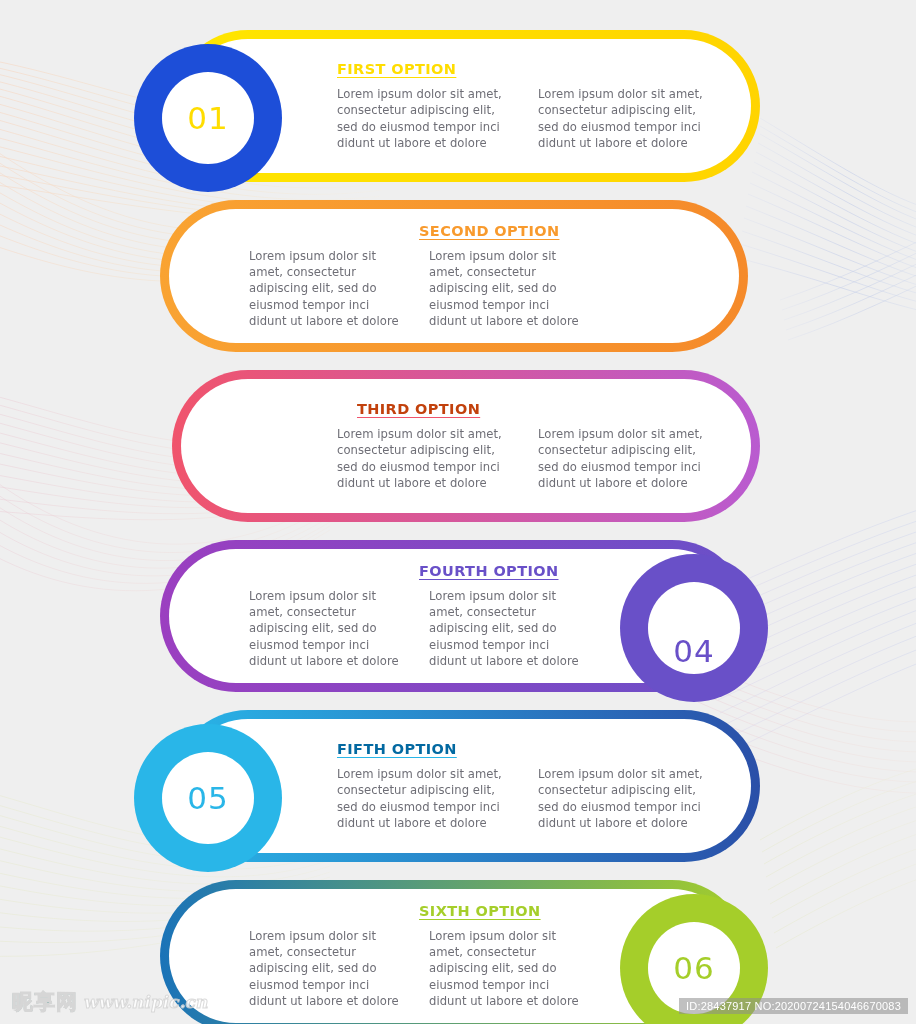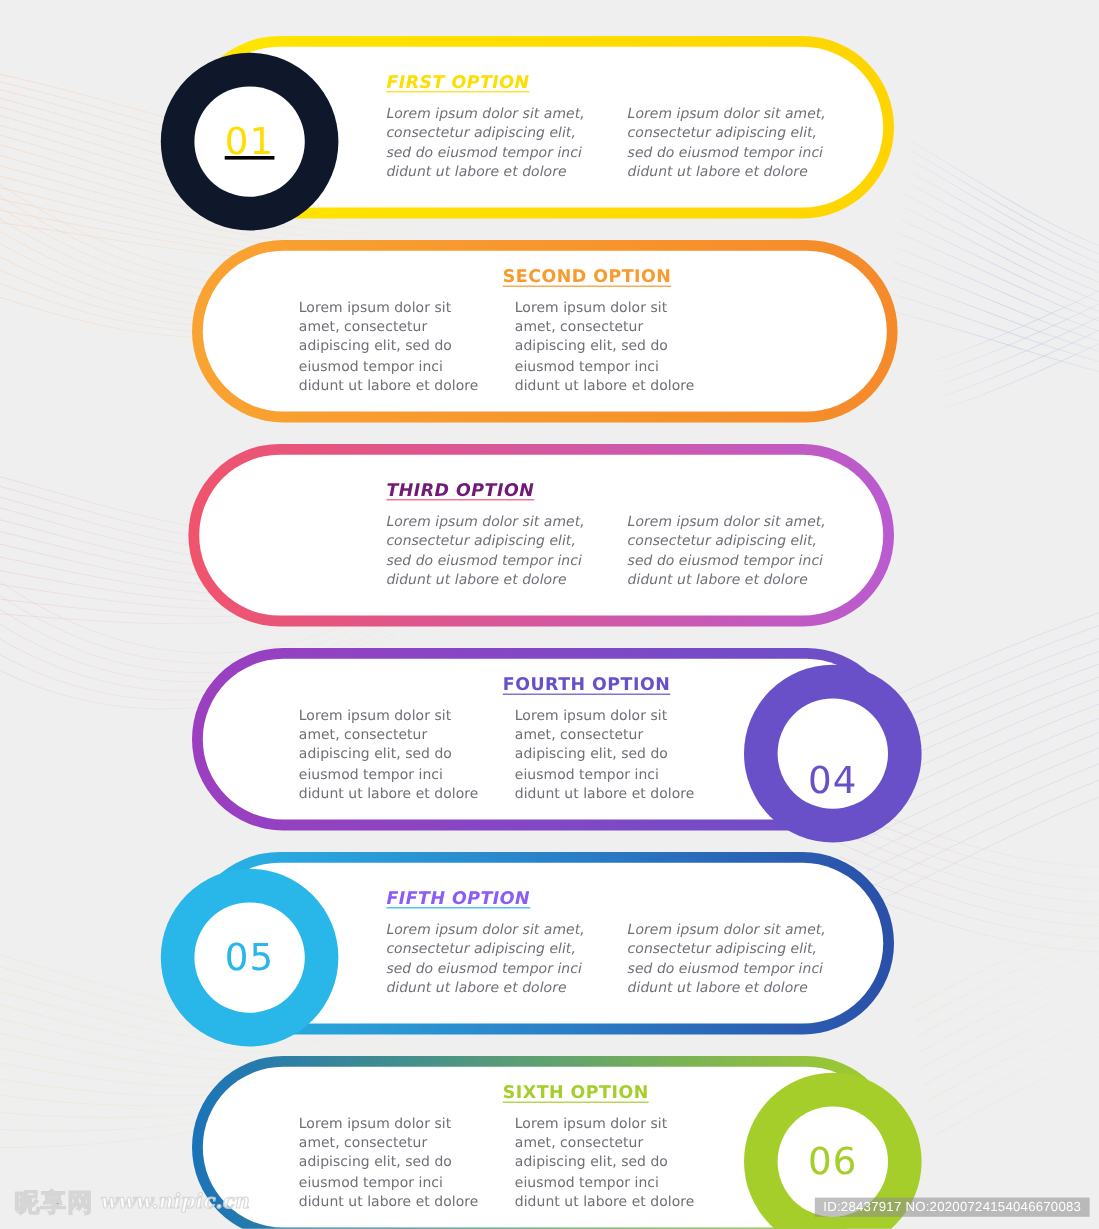--- a/index.html
+++ b/index.html
@@ -33,21 +33,21 @@
     width:100%;height:100%;
     background:#ffffff;
     border-radius:68px;
     position:relative;
     box-sizing:border-box;
     display:flex;
     align-items:center;
   }
 
   
-  .row.left  .bar{left:157px;right:auto;width:588px;font-style:italic;}
+  .row.left  .bar{left:172px;right:auto;width:588px;}
   .row.right .bar{left:160px;width:588px;}
 
   
   .ring{
     position:absolute;
     top:22px;
     width:148px;height:148px;
     border-radius:50%;
     display:flex;align-items:center;justify-content:center;
     z-index:5;
@@ -303,21 +303,21 @@
         <div class="bar-inner">
           <div class="content">
             <div class="opt-title" style="color: rgb(255, 221, 0); text-decoration-color: rgb(255, 221, 0);">FIRST OPTION</div>
             <div class="cols">
               <div class="col">Lorem ipsum dolor sit amet, consectetur adipiscing elit, sed do eiusmod tempor inci didunt ut labore et dolore</div>
               <div class="col">Lorem ipsum dolor sit amet, consectetur adipiscing elit, sed do eiusmod tempor inci didunt ut labore et dolore</div>
             </div>
           </div>
         </div>
       </div>
-      <div class="ring" style="background: #0f172a; text-decoration: underline;">
+      <div class="ring" style="background: #1d4ed8;">
         <div class="hole">
           <div class="num" style="color: rgb(255, 221, 0);">01</div>
         </div>
       </div>
     </div>
     <div class="row right" style="top: 192px;">
       <div class="bar" style="background: linear-gradient(90deg, rgb(249, 163, 50) 0%, rgb(245, 138, 42) 100%);">
         <div class="bar-inner">
           <div class="content">
             <div class="opt-title" style="color: rgb(248, 154, 45); text-decoration-color: rgb(248, 154, 45);">SECOND OPTION</div>
@@ -326,21 +326,21 @@
               <div class="col">Lorem ipsum dolor sit amet, consectetur adipiscing elit, sed do eiusmod tempor inci didunt ut labore et dolore</div>
             </div>
           </div>
         </div>
       </div>
     </div>
     <div class="row left" style="top: 362px;">
       <div class="bar" style="background: linear-gradient(90deg, rgb(240, 84, 108) 0%, rgb(185, 91, 208) 100%);">
         <div class="bar-inner">
           <div class="content">
-            <div class="opt-title" style="color: #701a75; text-decoration-color: rgb(240, 84, 108);">THIRD OPTION</div>
+            <div class="opt-title" style="color: #c2410c; text-decoration-color: rgb(240, 84, 108); margin-left: 20px;">THIRD OPTION</div>
             <div class="cols">
               <div class="col">Lorem ipsum dolor sit amet, consectetur adipiscing elit, sed do eiusmod tempor inci didunt ut labore et dolore</div>
               <div class="col">Lorem ipsum dolor sit amet, consectetur adipiscing elit, sed do eiusmod tempor inci didunt ut labore et dolore</div>
             </div>
           </div>
         </div>
       </div>
     </div>
     <div class="row right" style="top: 532px;">
       <div class="bar" style="background: linear-gradient(90deg, rgb(155, 63, 192) 0%, rgb(105, 80, 200) 100%);">
@@ -357,21 +357,21 @@
       <div class="ring" style="background: rgb(105, 80, 200);">
         <div class="hole">
           <div class="num" style="color: rgb(105, 80, 200); margin-top: 46px;">04</div>
         </div>
       </div>
     </div>
     <div class="row left" style="top: 702px;">
       <div class="bar" style="background: linear-gradient(90deg, rgb(41, 182, 232) 0%, rgb(42, 79, 168) 100%);">
         <div class="bar-inner">
           <div class="content">
-            <div class="opt-title" style="color: #8b5cf6; text-decoration-color: rgb(41, 182, 232);">FIFTH OPTION</div>
+            <div class="opt-title" style="color: #0369a1; text-decoration-color: rgb(41, 182, 232);">FIFTH OPTION</div>
             <div class="cols">
               <div class="col">Lorem ipsum dolor sit amet, consectetur adipiscing elit, sed do eiusmod tempor inci didunt ut labore et dolore</div>
               <div class="col">Lorem ipsum dolor sit amet, consectetur adipiscing elit, sed do eiusmod tempor inci didunt ut labore et dolore</div>
             </div>
           </div>
         </div>
       </div>
       <div class="ring" style="background: rgb(41, 182, 232);">
         <div class="hole">
           <div class="num" style="color: rgb(41, 182, 232);">05</div>

